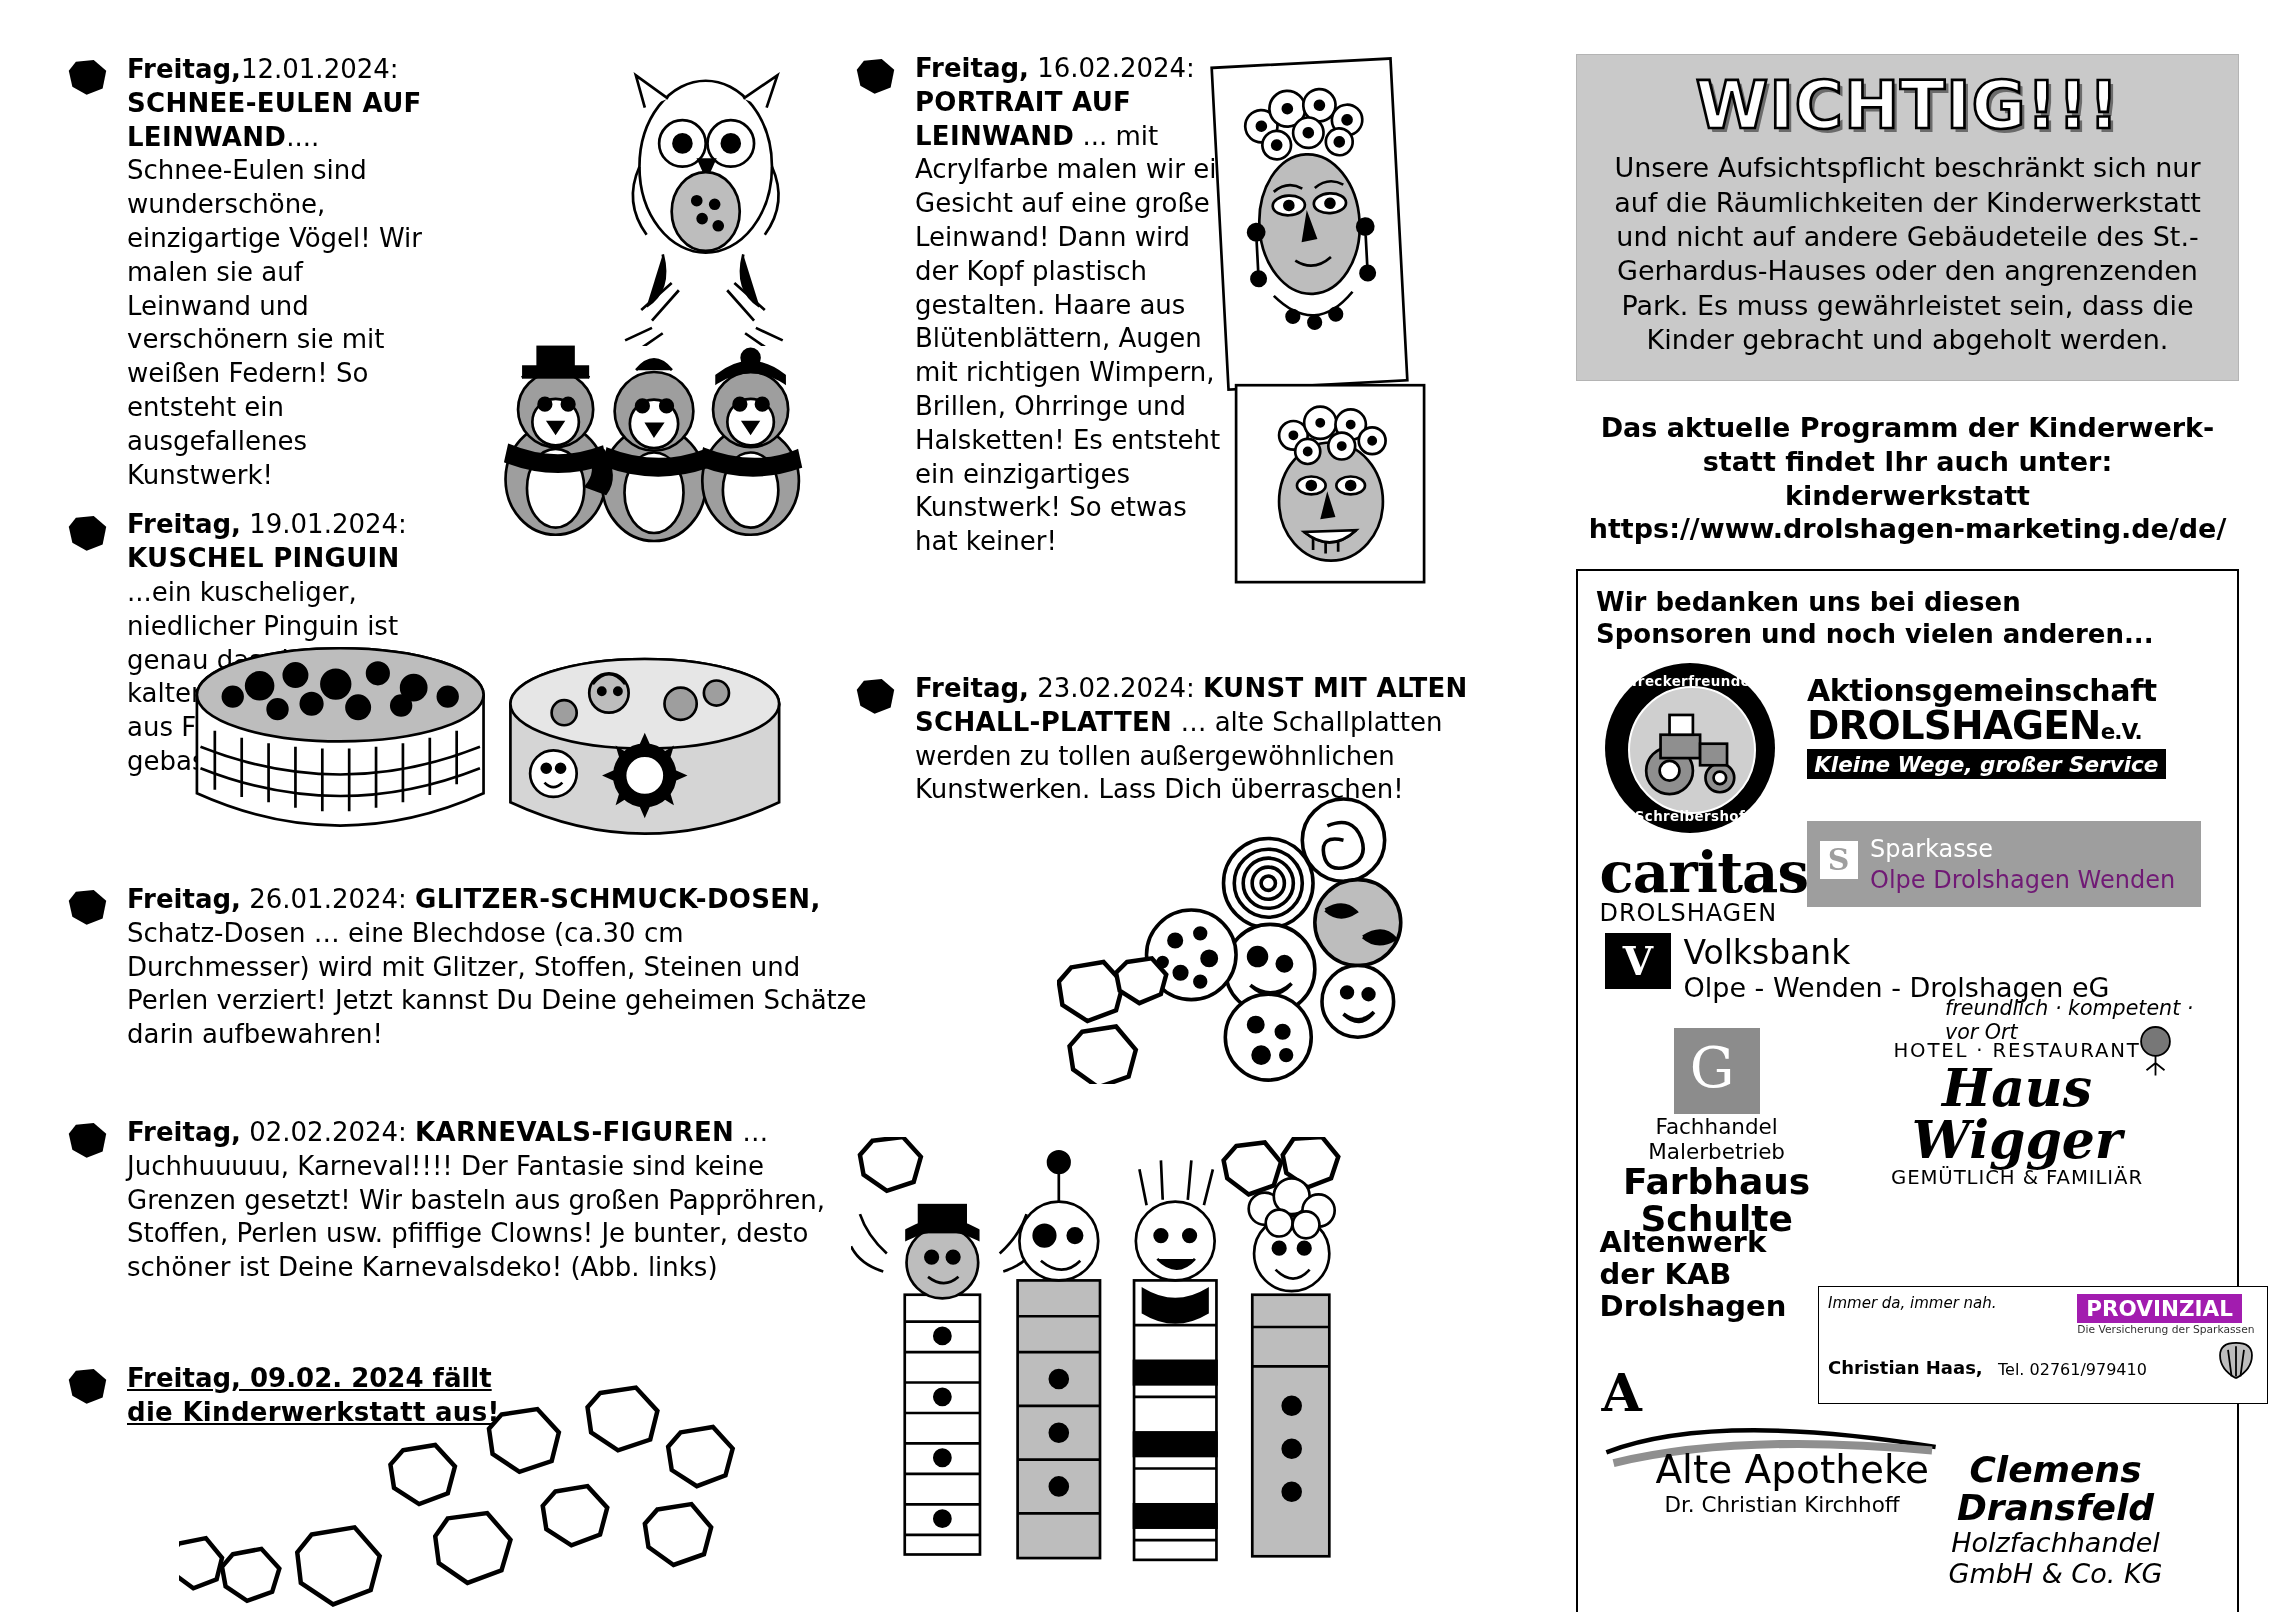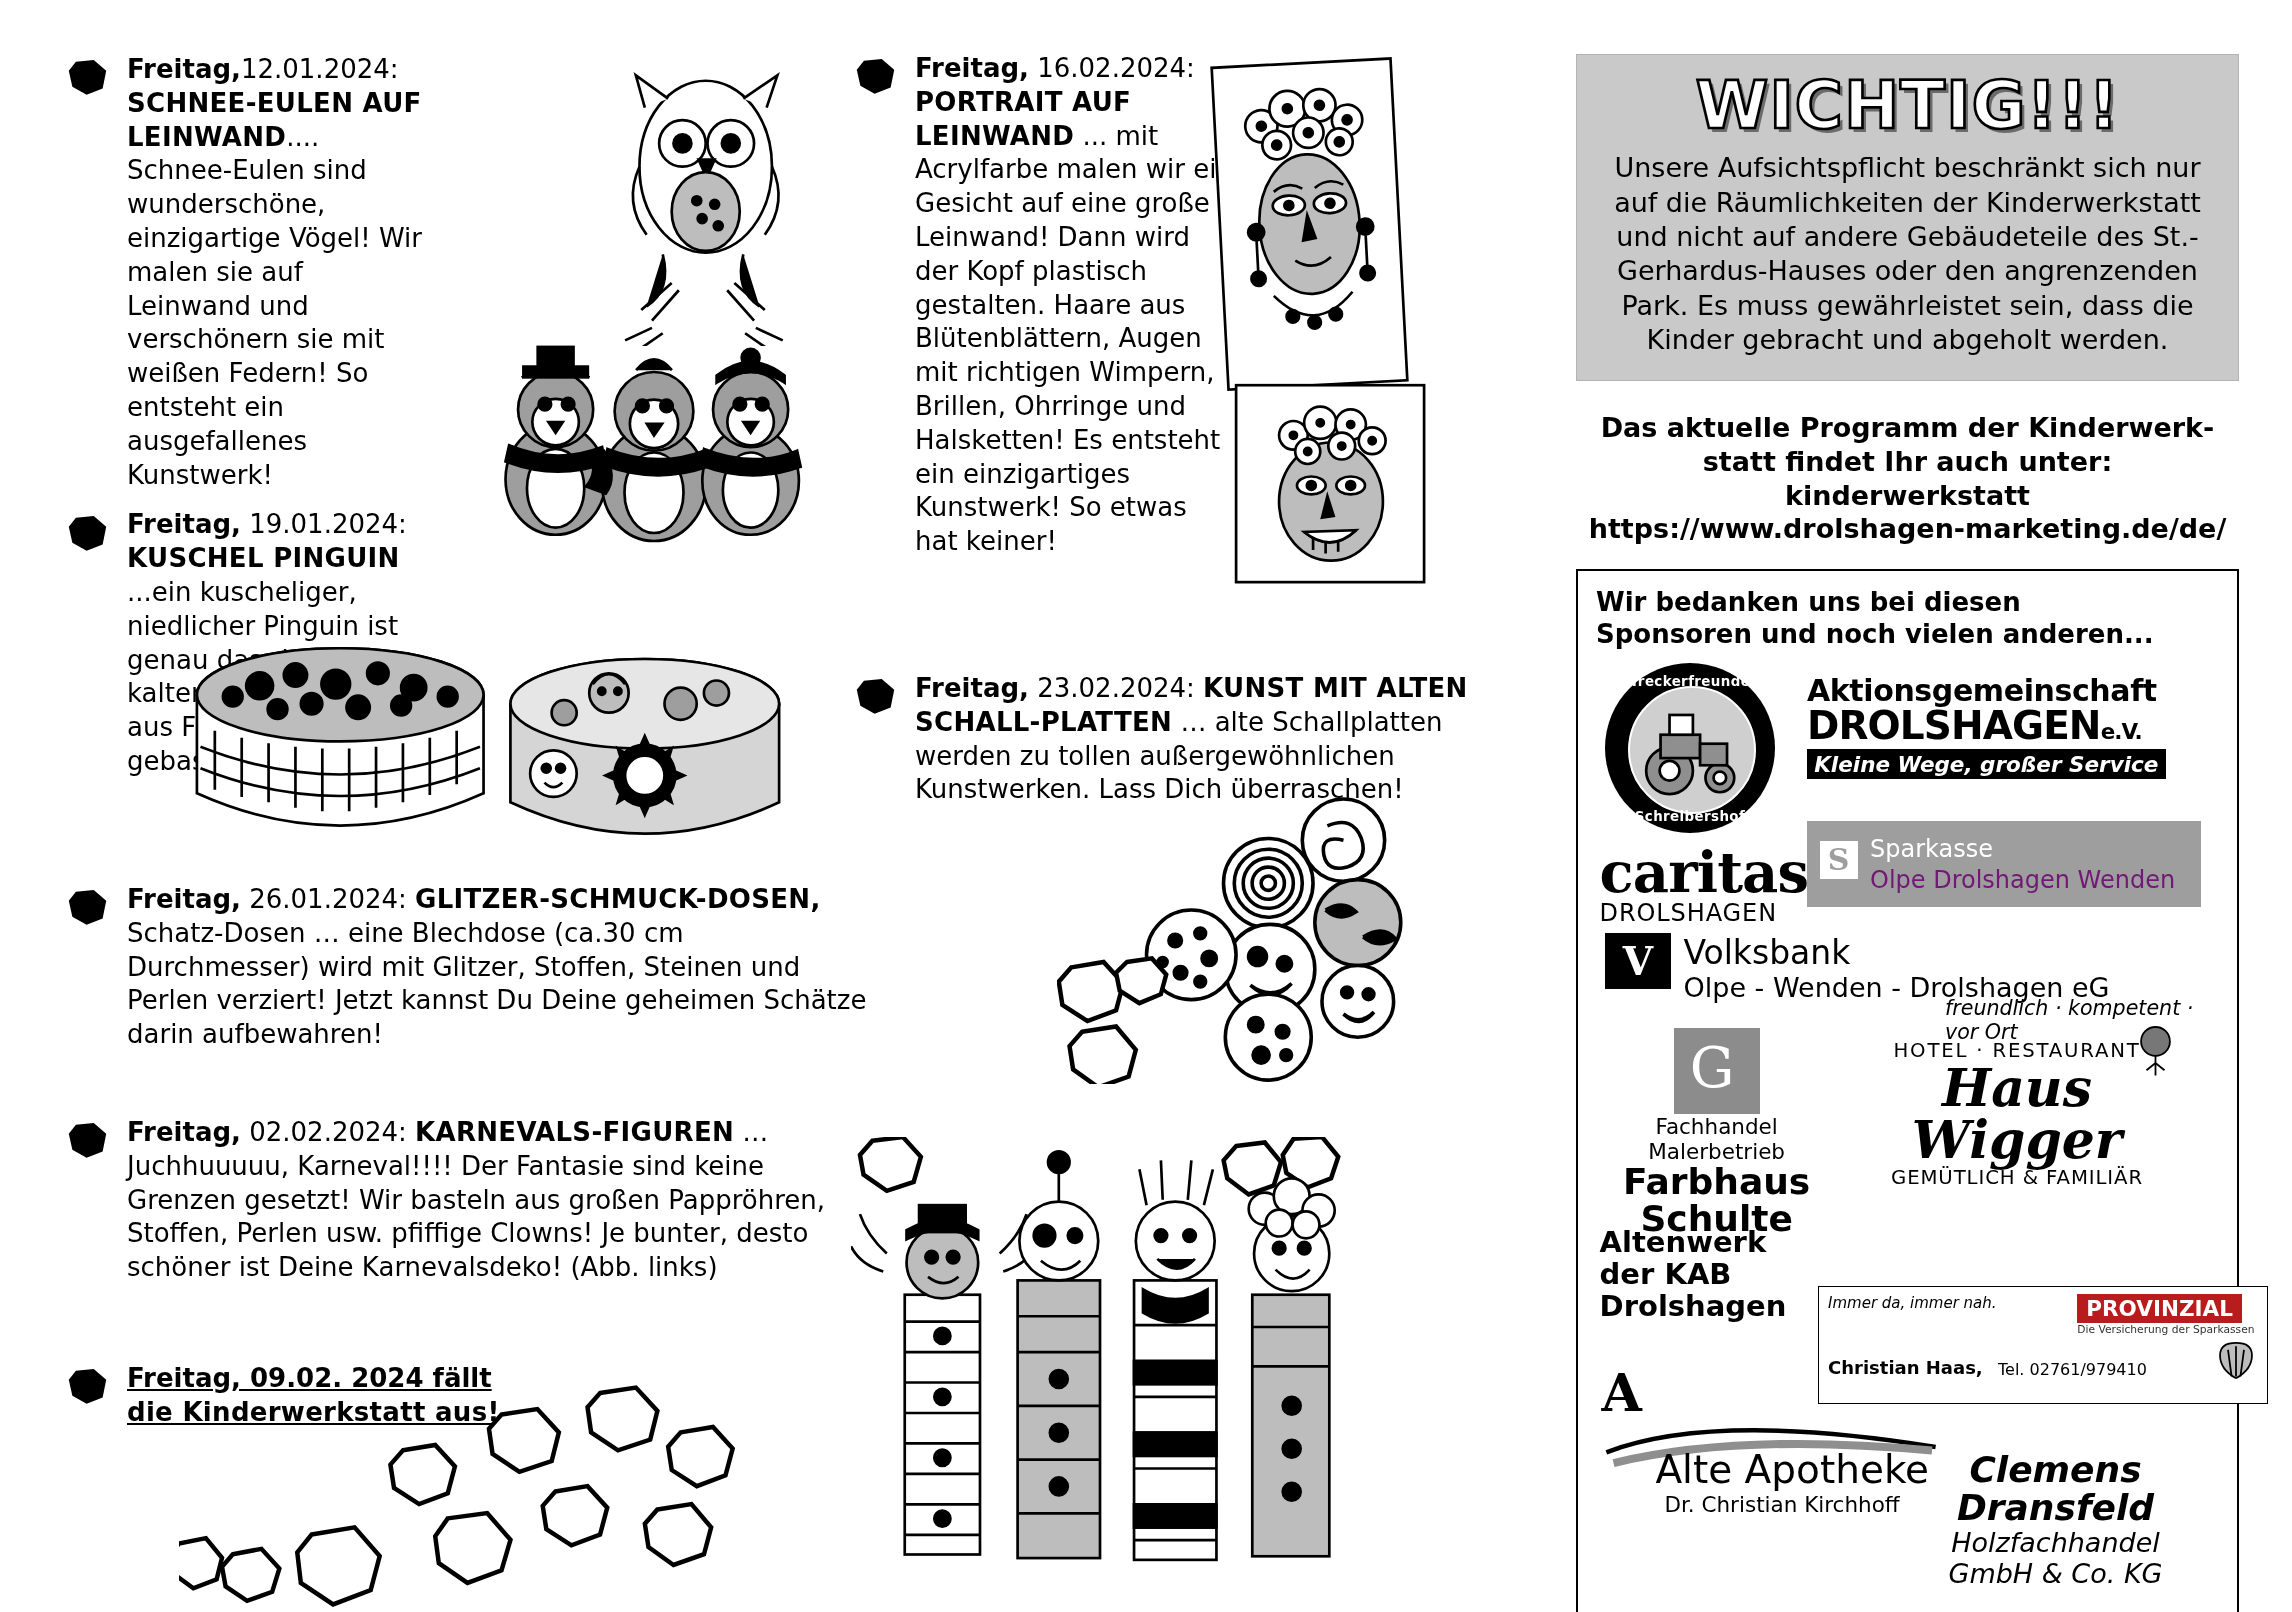--- a/index.html
+++ b/index.html
@@ -259,21 +259,21 @@
     border: 1.8px solid #000;
     width: 448px;
     height: 116px;
     position: relative;
     background: #fff;
   }
   .provinzial .p-t1 { position: absolute; left: 9px; top: 7.2px; font-size: 15px; font-style: italic;}
   .provinzial .p-t2 { position: absolute; left: 9px; top: 70px; font-size: 18px; font-weight: bold;}
   .provinzial .p-t3 { position: absolute; left: 179px; top: 73px; font-size: 16px;}
   .provinzial .p-right { position: absolute; right: 12.5px; top: 7.2px; text-align: left; }
-  .provinzial .p-brand { background:#b91c1c; color:#fff; font-size: 21.5px; font-weight: bold; padding: 1.8px 9px; display:inline-block;}
+  .provinzial .p-brand { background:#a21caf; color:#fff; font-size: 21.5px; font-weight: bold; padding: 1.8px 9px; display:inline-block;}
   .provinzial .p-slogan { font-size: 10.7px; color: #333; }
 
   .apotheke .a-mark { font-size: 52px; font-weight: bold; font-family: "DejaVu Serif", serif; }
   .apotheke .a-name { font-size: 39px; font-family: "DejaVu Sans", sans-serif; }
   .apotheke .a-sub  { font-size: 21.5px; }
 
   .dransfeld .d-1 { font-size: 36px; font-weight: bold; font-style: italic; line-height: 1.05;}
   .dransfeld .d-2 { font-size: 27px; font-style: italic; }
 
   .altenwerk { font-size: 29px; font-weight: bold; line-height: 1.1; }

